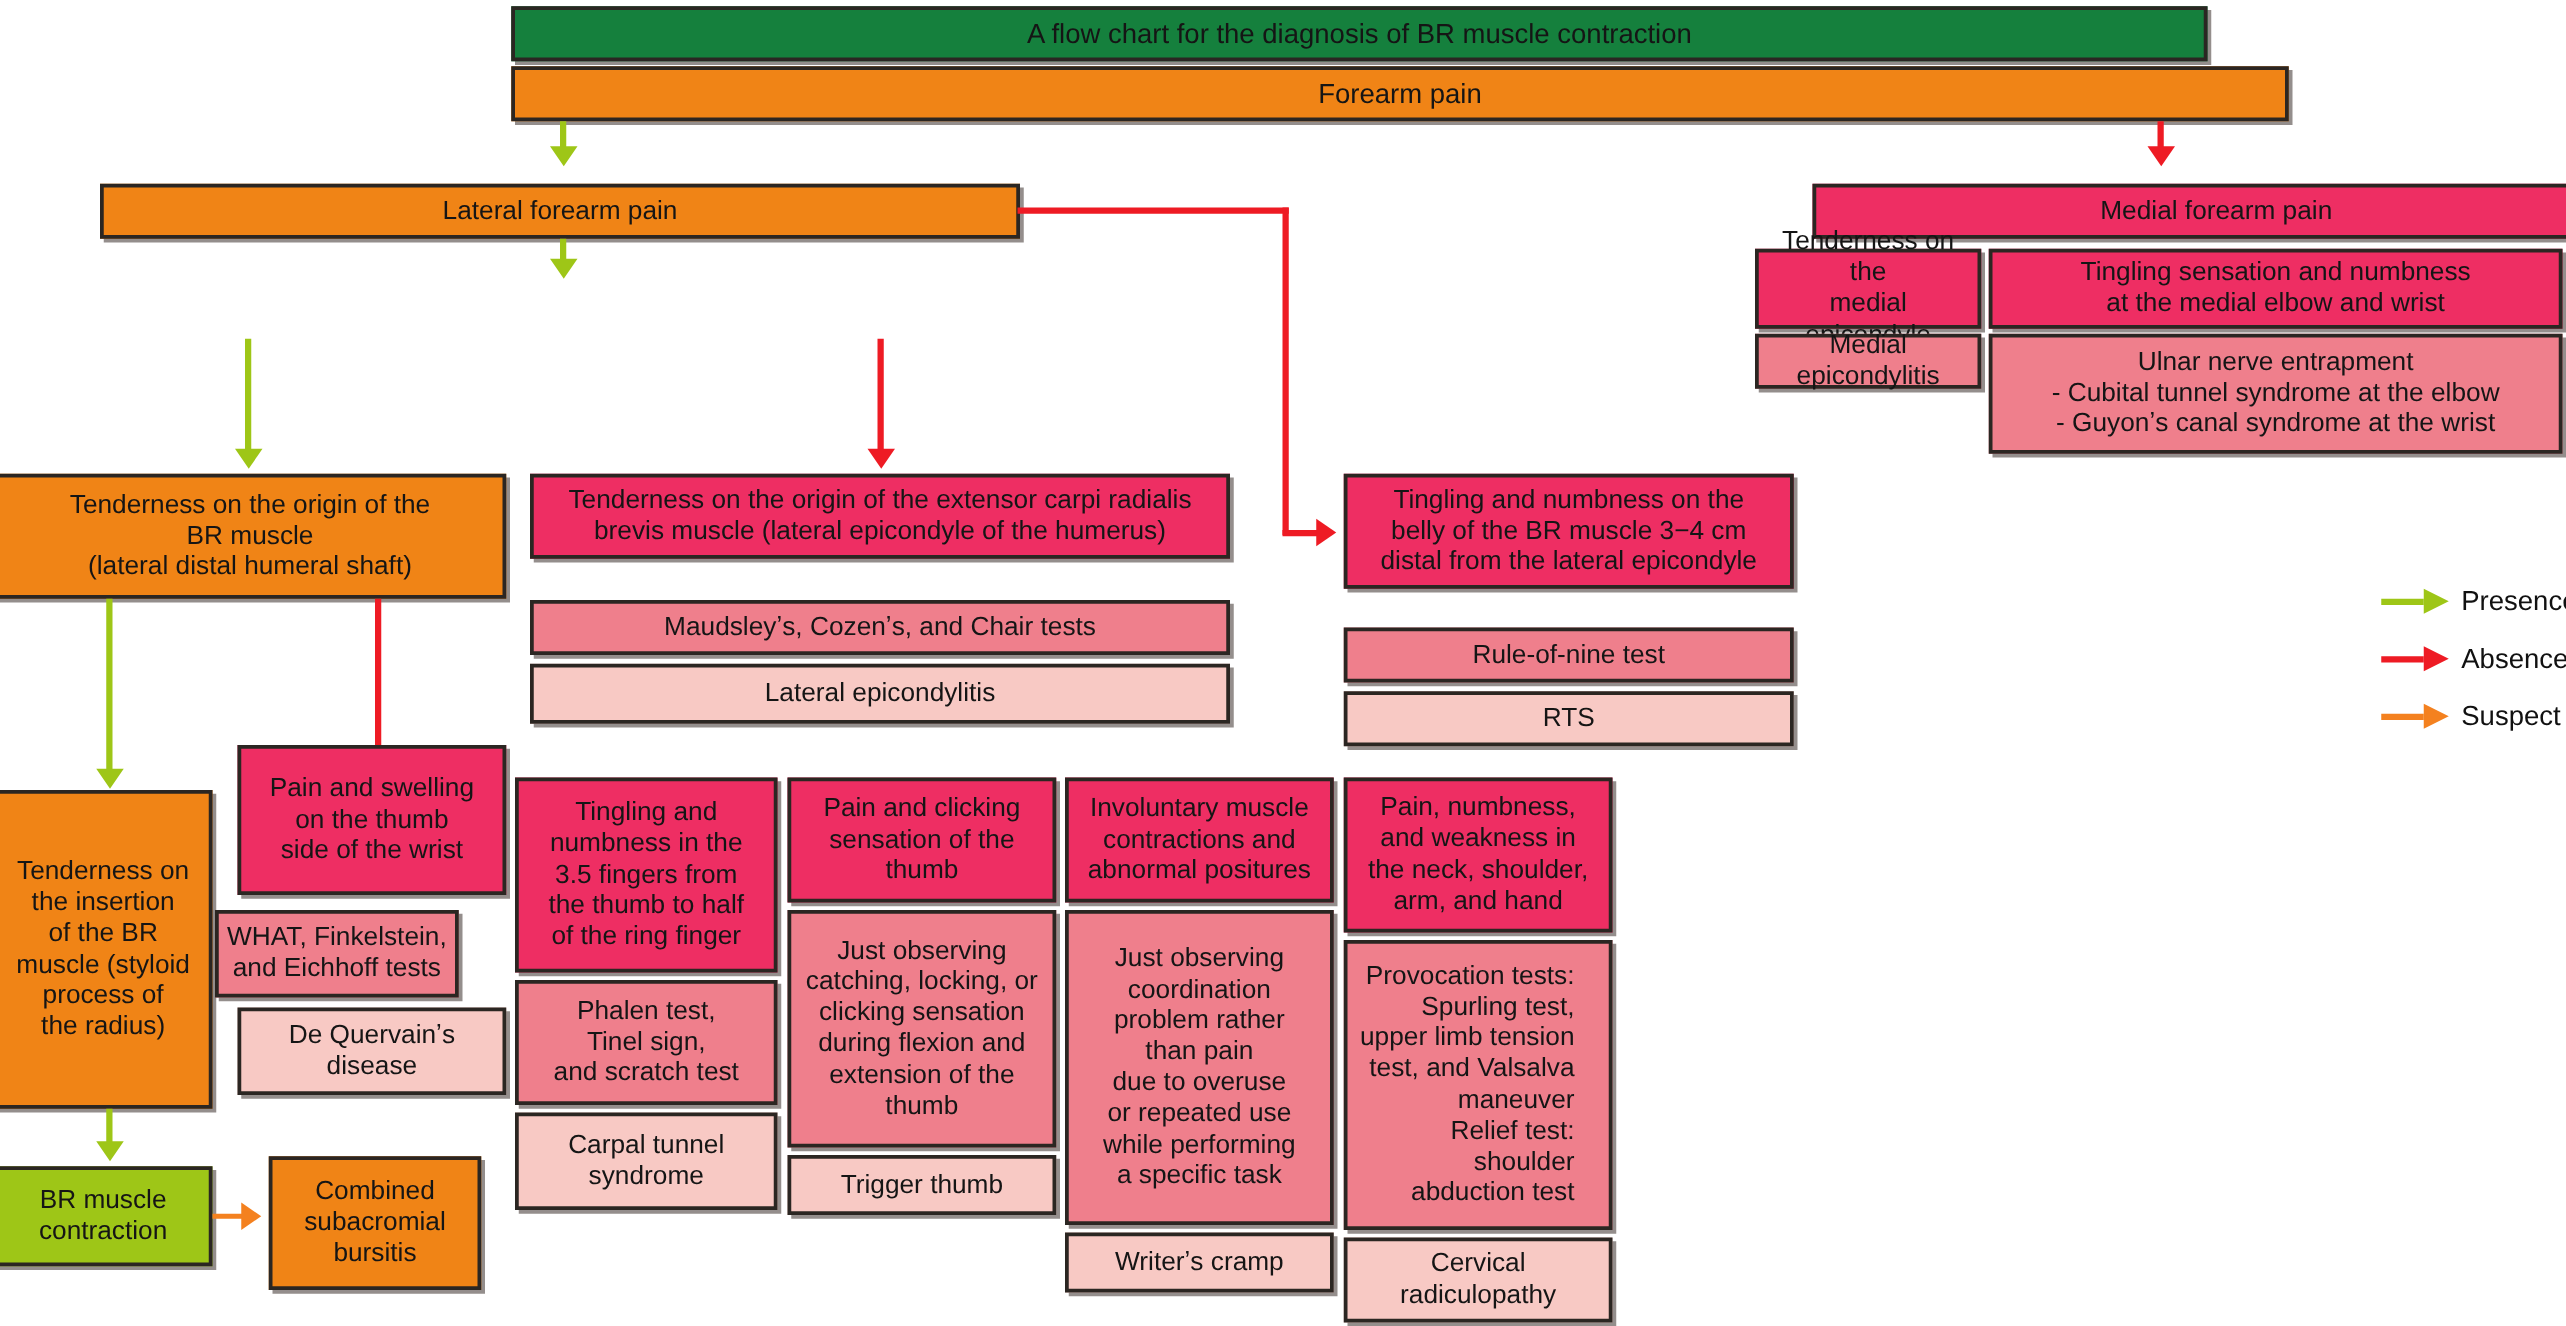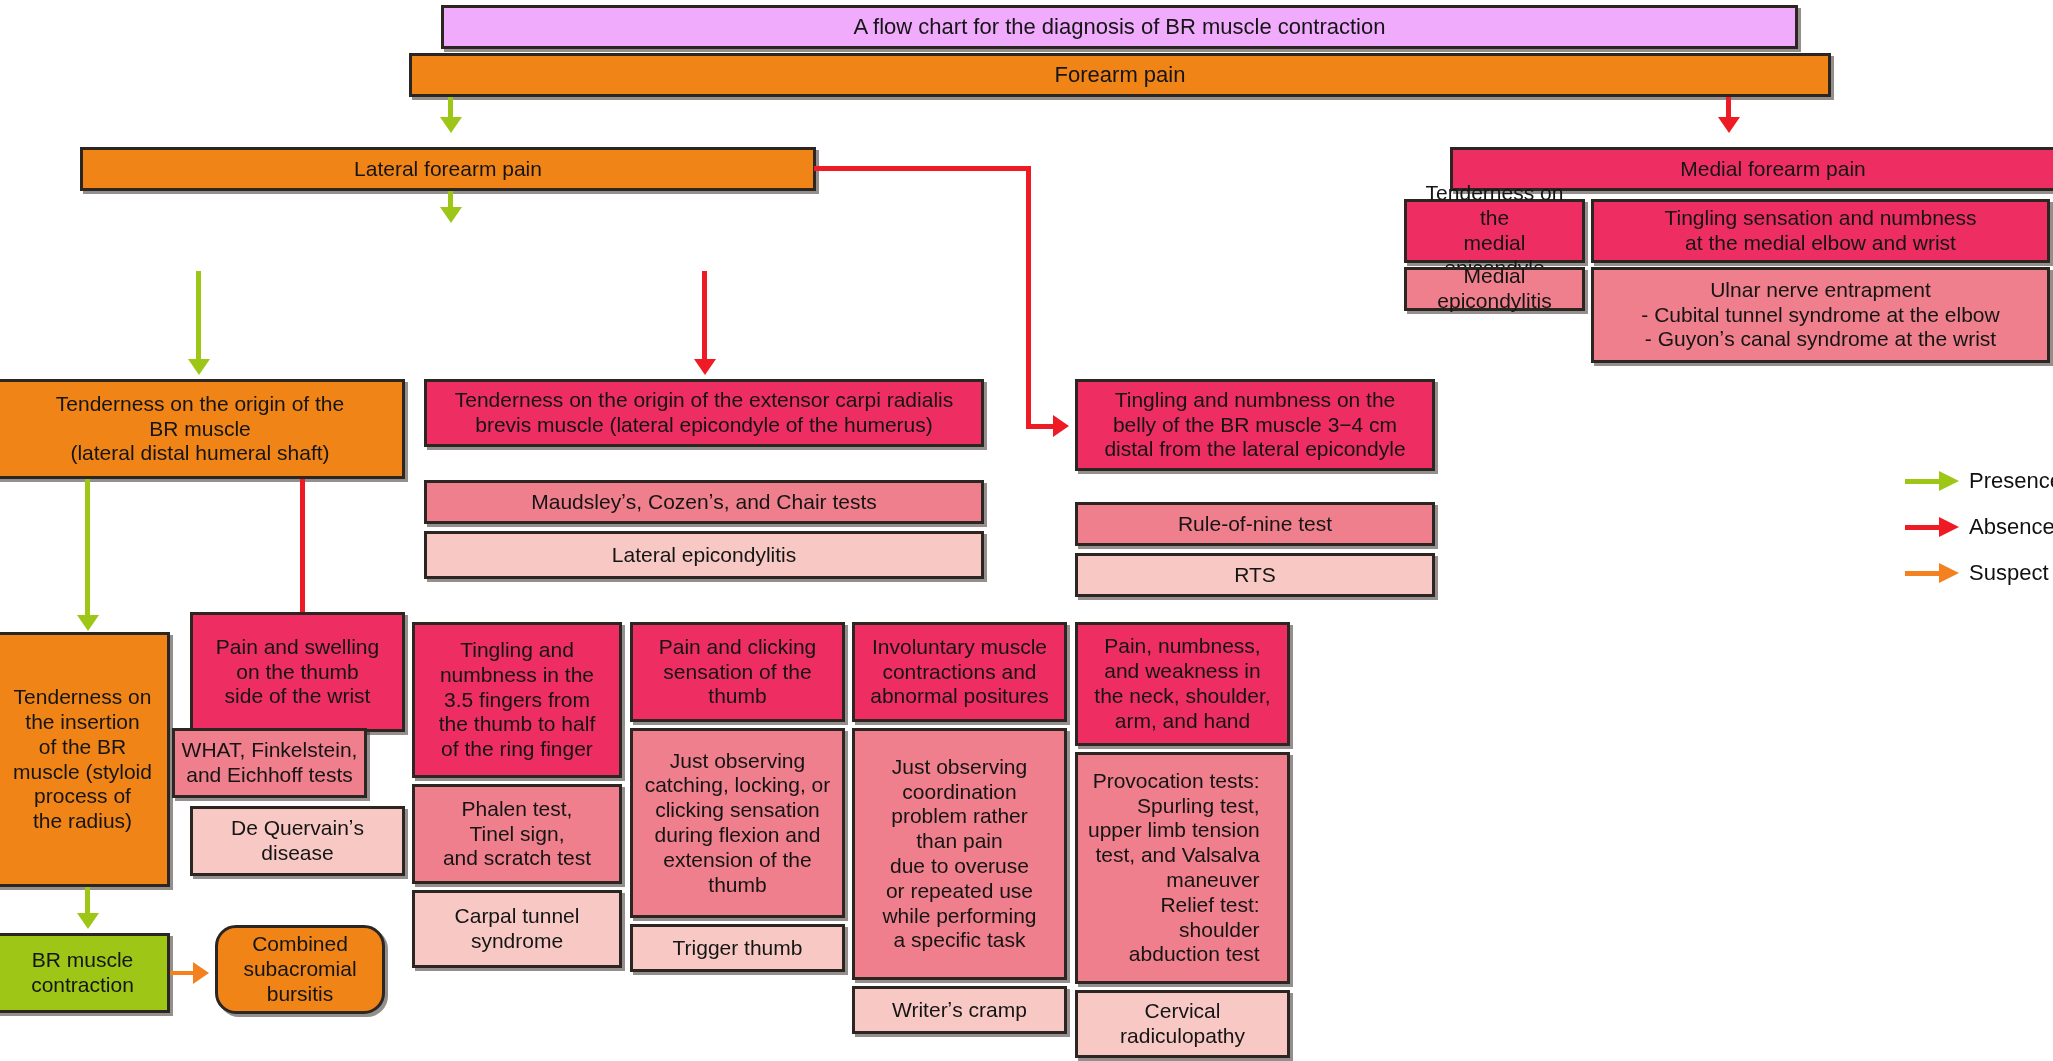--- a/index.html
+++ b/index.html
@@ -26,21 +26,21 @@
     align-items: center;
     justify-content: center;
     text-align: center;
     line-height: 1.18;
     padding: 2px 6px;
     box-shadow: 3px 3px 0 rgba(60,50,45,0.55);
     white-space: pre-line;
     font-size: 21px;
     color: #151515;
   }
-  .c-title   { background: #f0abfc; margin-left: 32px; }
+  .c-title   { background: #15803d; }
   .c-orange  { background: #f08416; }
   .c-magenta { background: #ee2e63; }
   .c-rose    { background: #ef7f8c; }
   .c-blush   { background: #f8c9c4; }
   .c-green   { background: #9ec617; }
 
   .align-left { justify-content: flex-start; text-align: left; }
 
   
   .ln {
@@ -167,36 +167,36 @@
 
   <div class="ln" style="left:85px; top:887px; width:5px; height:30px;"></div>
   <div class="arrow down" style="left:77px; top:913px;"></div>
 
   <div class="box c-green" style="left:-5px; top:933px; width:175px; height:80px;">BR muscle
 contraction</div>
 
   <div class="ln orange" style="left:170px; top:971px; width:27px; height:4px;"></div>
   <div class="arrow right orange" style="left:193px; top:962px;"></div>
 
-  <div class="box c-orange" style="left:215px; top:925px; width:170px; height:89px;border-radius:21px;">Combined
+  <div class="box c-orange" style="left:215px; top:925px; width:170px; height:107px;">Combined
 subacromial
 bursitis</div>
 
   <div class="box c-magenta" style="left:424px; top:379px; width:560px; height:68px;">Tenderness on the origin of the extensor carpi radialis
 brevis muscle (lateral epicondyle of the humerus)</div>
   <div class="box c-rose" style="left:424px; top:480px; width:560px; height:44px;">Maudsleyʼs, Cozenʼs, and Chair tests</div>
   <div class="box c-blush" style="left:424px; top:531px; width:560px; height:48px;">Lateral epicondylitis</div>
 
   <div class="box c-magenta" style="left:1075px; top:379px; width:360px; height:92px;">Tingling and numbness on the
 belly of the BR muscle 3−4 cm
 distal from the lateral epicondyle</div>
   <div class="box c-rose" style="left:1075px; top:502px; width:360px; height:44px;">Rule-of-nine test</div>
   <div class="box c-blush" style="left:1075px; top:553px; width:360px; height:44px;">RTS</div>
 
-  <div class="box c-magenta" style="left:190px; top:612px; width:215px; height:120px;">Pain and swelling
+  <div class="box c-magenta" style="left:190px; top:596px; width:215px; height:120px;">Pain and swelling
 on the thumb
 side of the wrist</div>
   <div class="box c-rose" style="left:172px; top:728px; width:195px; height:70px;">WHAT, Finkelstein,
 and Eichhoff tests</div>
   <div class="box c-blush" style="left:190px; top:806px; width:215px; height:70px;">De Quervainʼs
 disease</div>
 
   <div class="box c-magenta" style="left:412px; top:622px; width:210px; height:156px;">Tingling and
 numbness in the
 3.5 fingers from

